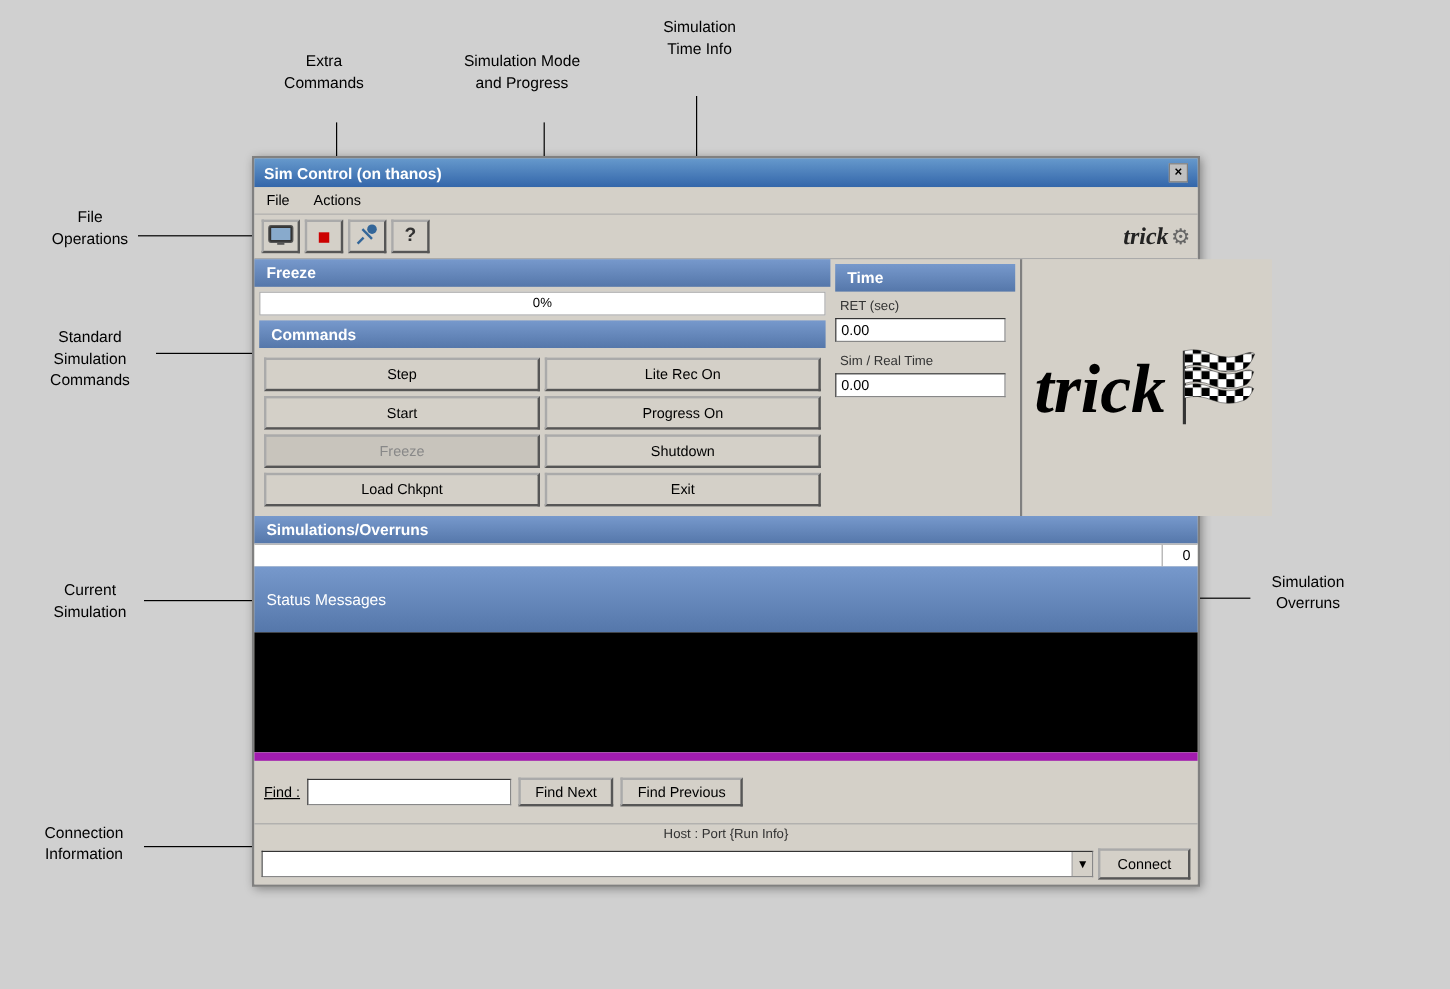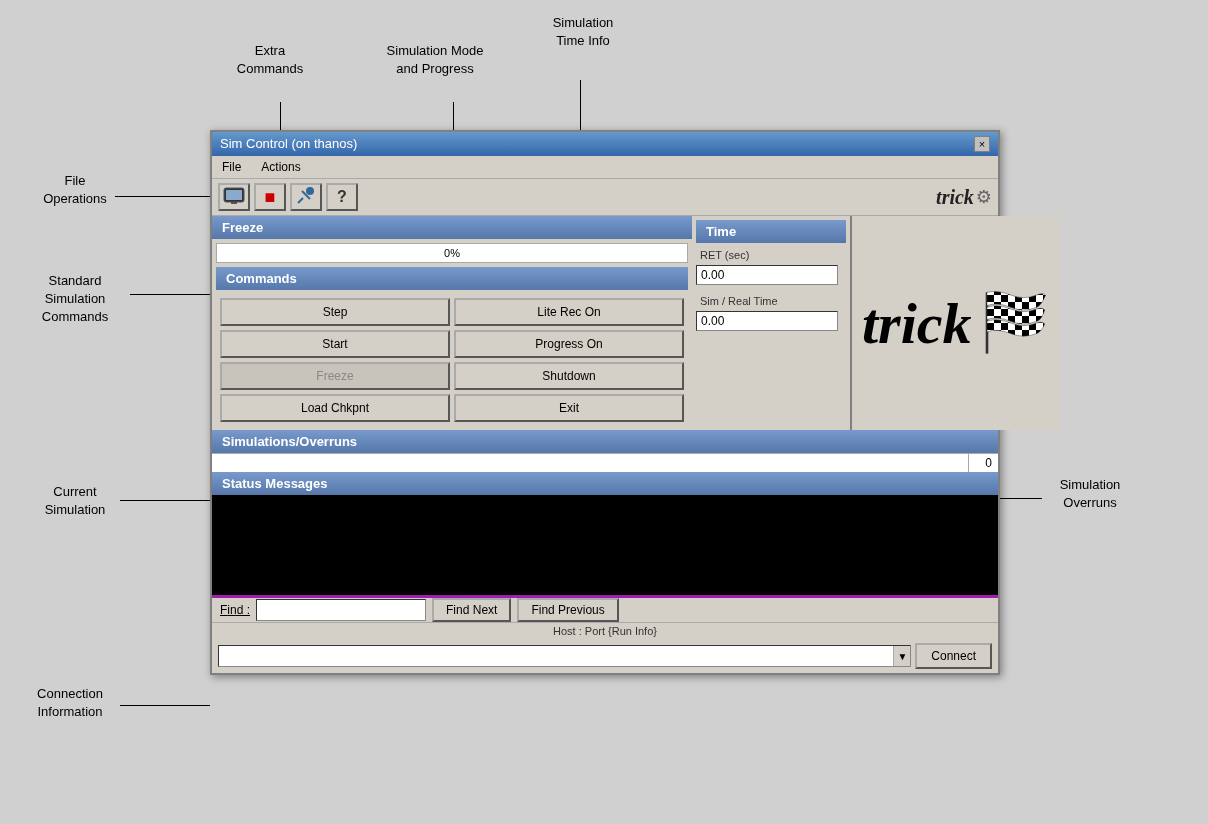--- a/index.html
+++ b/index.html
@@ -33,22 +33,23 @@
       box-shadow: 2px 2px 8px rgba(0,0,0,0.4);
     }
 
     
     .title-bar {
       background: linear-gradient(to bottom, #6699cc, #3366aa);
       color: white;
       padding: 4px 8px;
       display: flex;
       justify-content: space-between;
-      font-size: 13px;
-      font-weight: normal;
+      align-items: center;
+      font-size: 13px;
+      font-weight: bold;
     }
     .title-bar-close {
       background: #c0c0c0;
       border: 1px solid #808080;
       width: 16px;
       height: 16px;
       cursor: pointer;
       display: flex;
       align-items: center;
       justify-content: center;
@@ -209,38 +210,38 @@
       padding: 2px 6px;
       font-size: 12px;
       min-width: 30px;
       text-align: right;
     }
 
     
     .status-header {
       background: linear-gradient(to bottom, #7799cc, #5577aa);
       color: white;
-      padding: 4px 10px;
-      font-size: 13px;
-      font-weight: bold;
+      padding: 20px 10px;
+      font-size: 13px;
+      font-weight: normal;
     }
     .status-area {
       background: #000;
       height: 100px;
       min-height: 100px;
     }
 
     
     .find-bar {
       display: flex;
       align-items: center;
       gap: 6px;
-      padding: 0 8px;
-      background: #d4d0c8;
-      border-top: 3px solid #a21caf;
+      padding: 14px 8px;
+      background: #d4d0c8;
+      border-top: 7px solid #a21caf;
     }
     .find-label {
       font-size: 12px;
       text-decoration: underline;
     }
     .find-label span { text-decoration: none; }
     .find-input {
       width: 170px;
       padding: 3px 4px;
       border: 1px inset #888;

